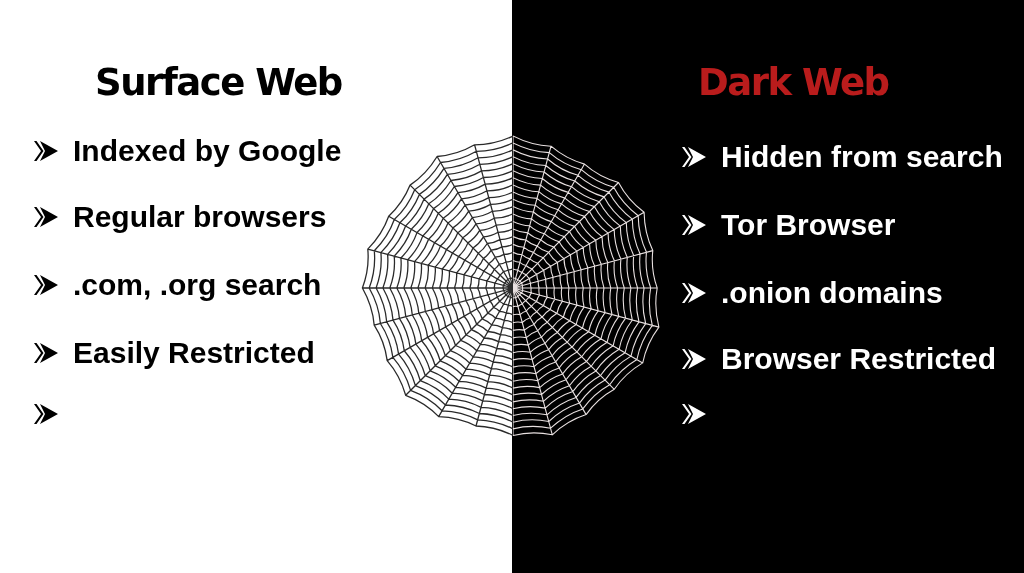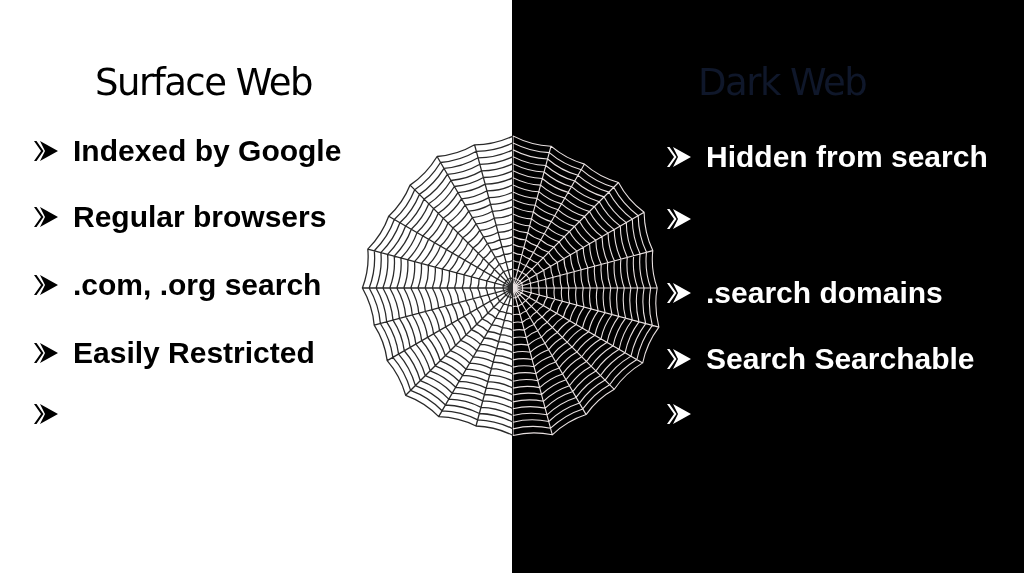--- a/index.html
+++ b/index.html
@@ -1,27 +1,27 @@
 <!DOCTYPE html>
 <html><head>
 <meta charset="utf-8">
 <style>
   html, body { margin: 0; padding: 0; }
   body { width: 1024px; height: 573px; position: relative; overflow: hidden; font-family: "DejaVu Sans", sans-serif; }
   .half { position: absolute; top: 0; height: 573px; }
   .left-half { left: 0; width: 512px; background: #ffffff; }
   .right-half { left: 512px; width: 512px; background: #000000; }
-  .title { position: absolute; font-family: "DejaVu Sans", sans-serif; font-weight: normal; font-size: 37px; letter-spacing: -1.5px; white-space: nowrap; }
+  .title { position: absolute; font-family: "DejaVu Sans", sans-serif; font-weight: bold; font-size: 37px; letter-spacing: -1.5px; white-space: nowrap; }
   .title-left { left: 95px; top: 61px; color: #000; }
-  .title-right { left: 698px; top: 61px; color: #0f172a; }
+  .title-right { left: 698px; top: 61px; color: #b91c1c; }
   .list { position: absolute; margin: 0; padding: 0; list-style: none; }
   .item { position: absolute; display: flex; align-items: center; white-space: nowrap; font-family: "Liberation Sans", sans-serif; font-weight: bold; font-size: 30px; }
   .arrow { width: 26px; height: 22px; margin-right: 14px; flex: 0 0 auto; }
   .left-list .item { color: #000; left: 33px; }
-  .right-list .item { color: #fff; left: 666px; justify-content: space-between; }
+  .right-list .item { color: #fff; left: 681px; justify-content: space-between; }
   .web { position: absolute; left: 357px; top: 127px; width: 312px; height: 322px; }
 </style>
 </head>
 <body>
 
 <div class="half left-half"></div>
 <div class="half right-half"></div>
 
 <svg class="web" viewBox="-156 -161 312 322" xmlns="http://www.w3.org/2000/svg">
   <defs>
@@ -86,34 +86,35 @@
         <path d="M1 1 L8 11 L1 21 L3.5 21 L10.5 11 L3.5 1Z" fill="#fff"></path>
         <path d="M7 1 L25 11 L7 21 L12 11Z" fill="#fff"></path>
       </svg>
     <span>Hidden from search</span>
   </li>
   <li class="item" style="top:208px">
     <svg class="arrow" viewBox="0 0 26 22">
         <path d="M1 1 L8 11 L1 21 L3.5 21 L10.5 11 L3.5 1Z" fill="#fff"></path>
         <path d="M7 1 L25 11 L7 21 L12 11Z" fill="#fff"></path>
       </svg>
+    <span>Tor Browser</span>
   </li>
   <li class="item" style="top:276px">
     <svg class="arrow" viewBox="0 0 26 22">
         <path d="M1 1 L8 11 L1 21 L3.5 21 L10.5 11 L3.5 1Z" fill="#fff"></path>
         <path d="M7 1 L25 11 L7 21 L12 11Z" fill="#fff"></path>
       </svg>
-    <span>.search domains</span>
+    <span>.onion domains</span>
   </li>
   <li class="item" style="top:342px">
     <svg class="arrow" viewBox="0 0 26 22">
         <path d="M1 1 L8 11 L1 21 L3.5 21 L10.5 11 L3.5 1Z" fill="#fff"></path>
         <path d="M7 1 L25 11 L7 21 L12 11Z" fill="#fff"></path>
       </svg>
-    <span>Search Searchable</span>
+    <span>Browser Restricted</span>
   </li>
   <li class="item" style="top:403px">
     <svg class="arrow" viewBox="0 0 26 22">
         <path d="M1 1 L8 11 L1 21 L3.5 21 L10.5 11 L3.5 1Z" fill="#fff"></path>
         <path d="M7 1 L25 11 L7 21 L12 11Z" fill="#fff"></path>
       </svg>
   </li>
 </ul>
 
 </body></html>

